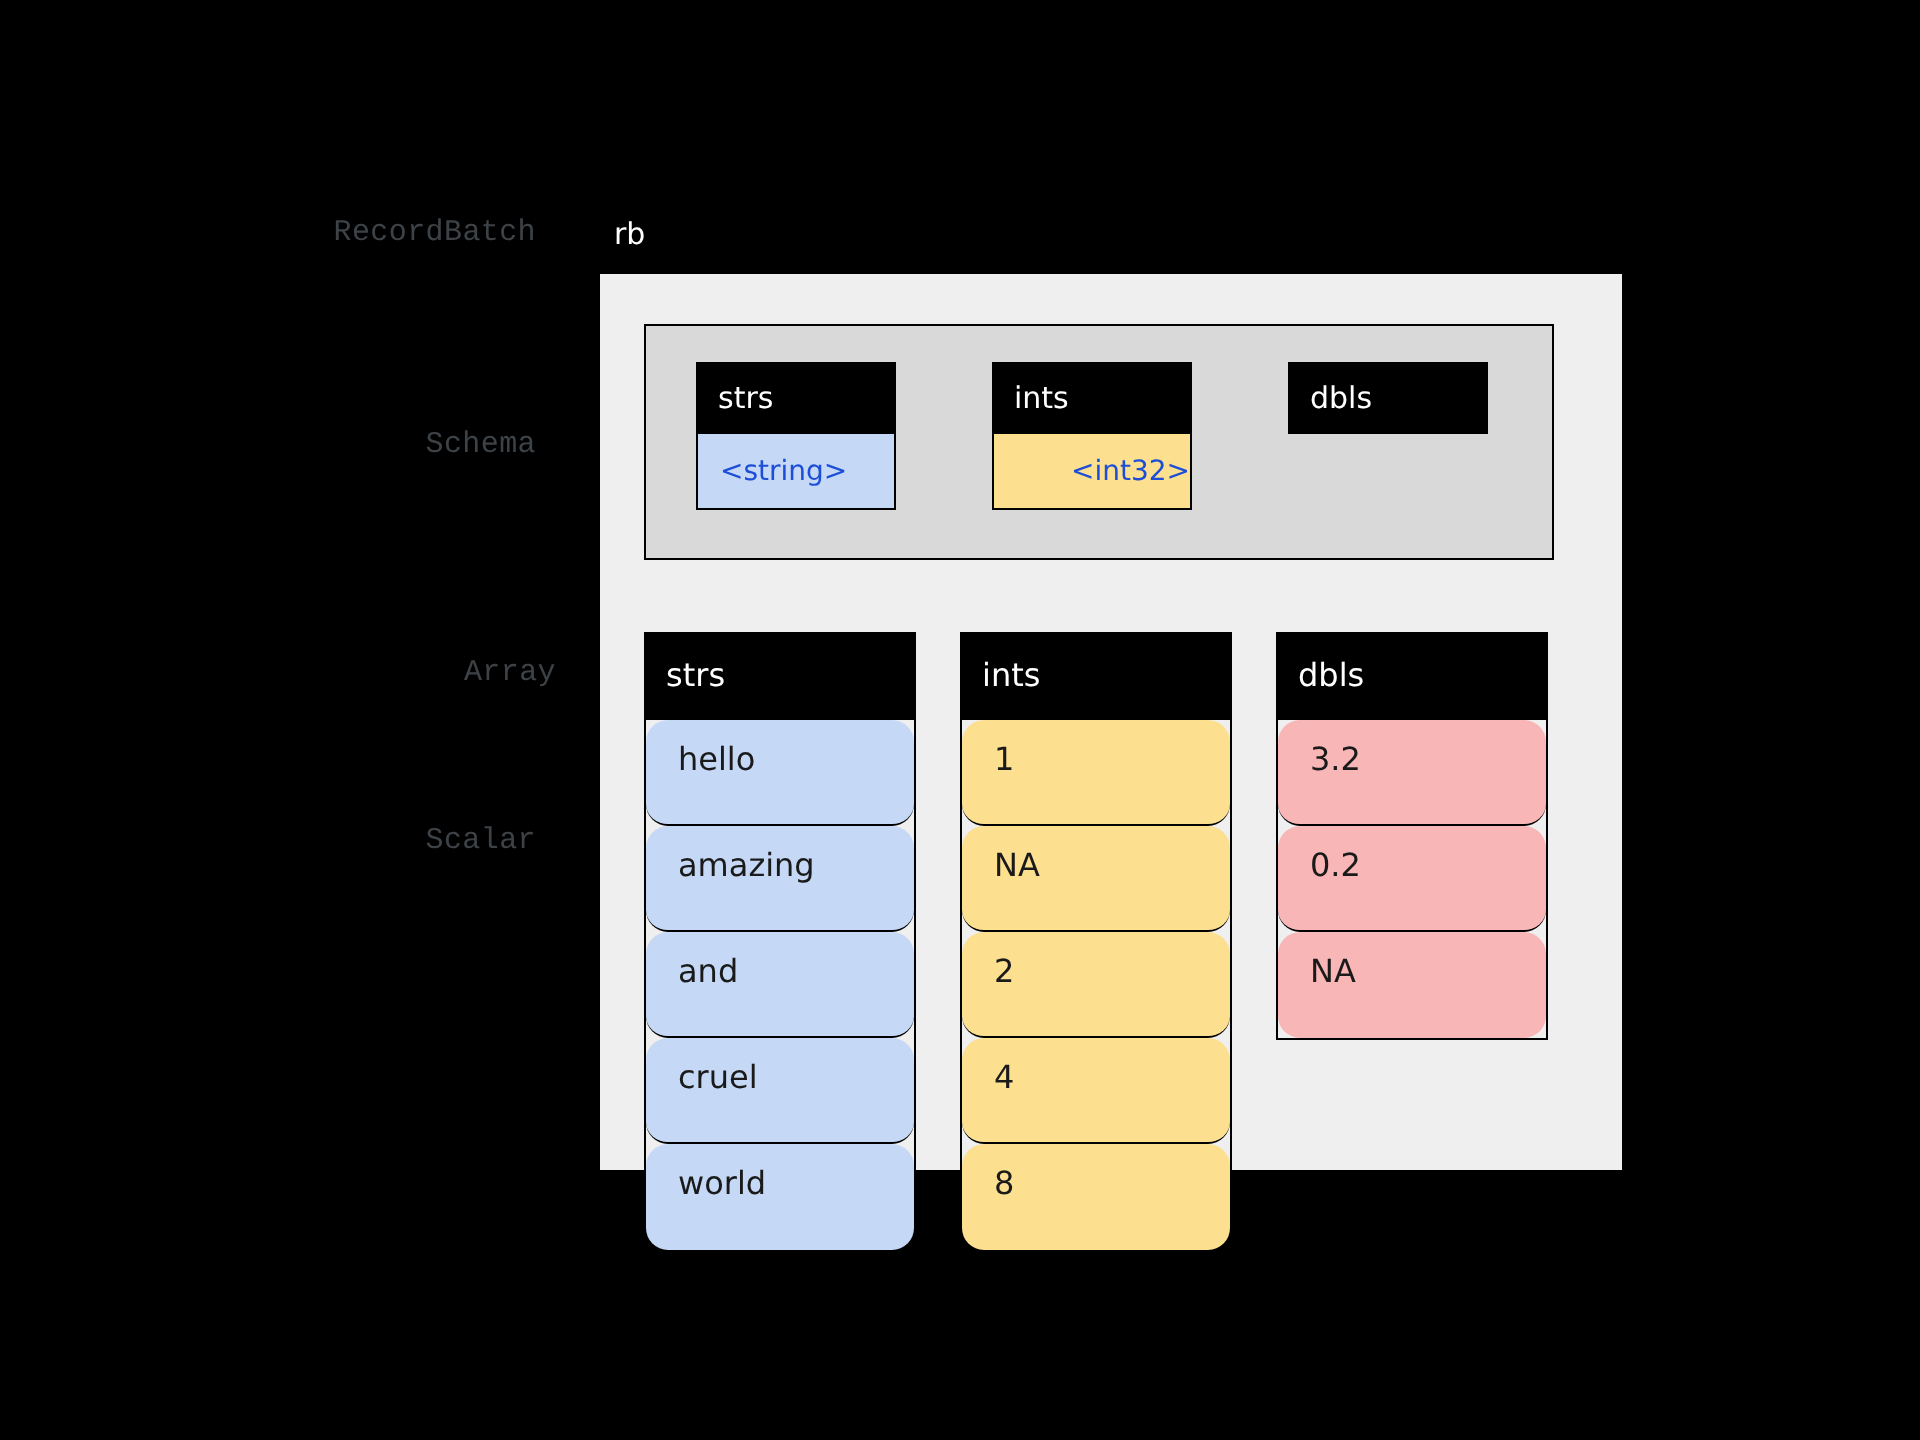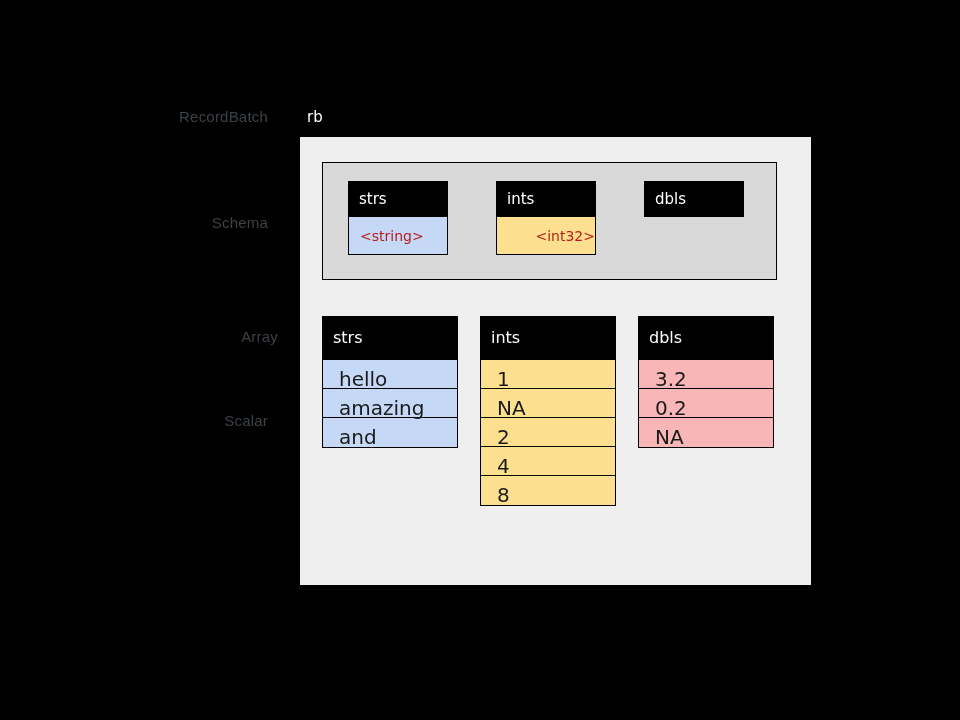--- a/index.html
+++ b/index.html
@@ -13,21 +13,21 @@
     position: relative;
     overflow: hidden;
     font-family: "DejaVu Sans", sans-serif;
   }
 
   
   .side-label {
     position: absolute;
     color: #3d4247;
     font-size: 15px;
-    font-family: Liberation Sans, sans-serif;
+    font-family: Liberation Mono, monospace;
     white-space: nowrap;
     text-align: right;
     letter-spacing: 0.2px;
   }
   #label-recordbatch { left: 78px;  top: 108px; width: 190px; }
   #label-schema      { left: 78px;  top: 214px; width: 190px; }
   #label-array       { left: 88px;  top: 328px; width: 190px; }
   #label-scalar      { left: 78px;  top: 412px; width: 190px; }
 
   
@@ -98,21 +98,21 @@
     background: #000000;
     color: #ffffff;
     font-size: 15px;
     height: 36px;
     line-height: 36px;
     padding-left: 11px;
     box-sizing: border-box;
   }
   .schema-field .ftype {
     font-size: 14px;
-    color: #b91c1c;
+    color: #1d4ed8;
     height: 38px;
     line-height: 38px;
     padding-left: 11px;
     border: 1px solid #000000;
     border-top: none;
     box-sizing: border-box;
   }
   .ftype.t-str { background: #c5d8f5; }
   .ftype.t-int { background: #fcdf8f; text-align: right; }
   .ftype.t-dbl { background: #f9b6b6; }
@@ -134,27 +134,28 @@
     line-height: 44px;
     padding-left: 11px;
     box-sizing: border-box;
   }
   .array-col .cells {
     border: 1px solid #000000;
     border-top: none;
     box-sizing: border-box;
   }
   .array-col .cell {
-    height: 29px;
+    height: 53px;
     line-height: 39px;
-    font-size: 20px;
+    font-size: 16px;
     color: #1a1a1a;
     padding-left: 16px;
     box-sizing: border-box;
     border-bottom: 1px solid #000000;
+    border-radius: 11px;
   }
   .array-col .cell:last-child { border-bottom: none; }
   .col-str .cell { background: #c5d8f5; }
   .col-int .cell { background: #fcdf8f; }
   .col-dbl .cell { background: #f9b6b6; }
 </style>
 </head>
 <body>
 
 <div class="side-label" id="label-recordbatch">RecordBatch</div>
@@ -195,20 +196,22 @@
       </div>
   </div>
 
   <div id="arrays">
       <div class="array-col col-str">
         <div class="aname">strs</div>
         <div class="cells">
           <div class="cell">hello</div>
           <div class="cell">amazing</div>
           <div class="cell">and</div>
+          <div class="cell">cruel</div>
+          <div class="cell">world</div>
         </div>
       </div>
       <div class="array-col col-int">
         <div class="aname">ints</div>
         <div class="cells">
           <div class="cell">1</div>
           <div class="cell">NA</div>
           <div class="cell">2</div>
           <div class="cell">4</div>
           <div class="cell">8</div>

